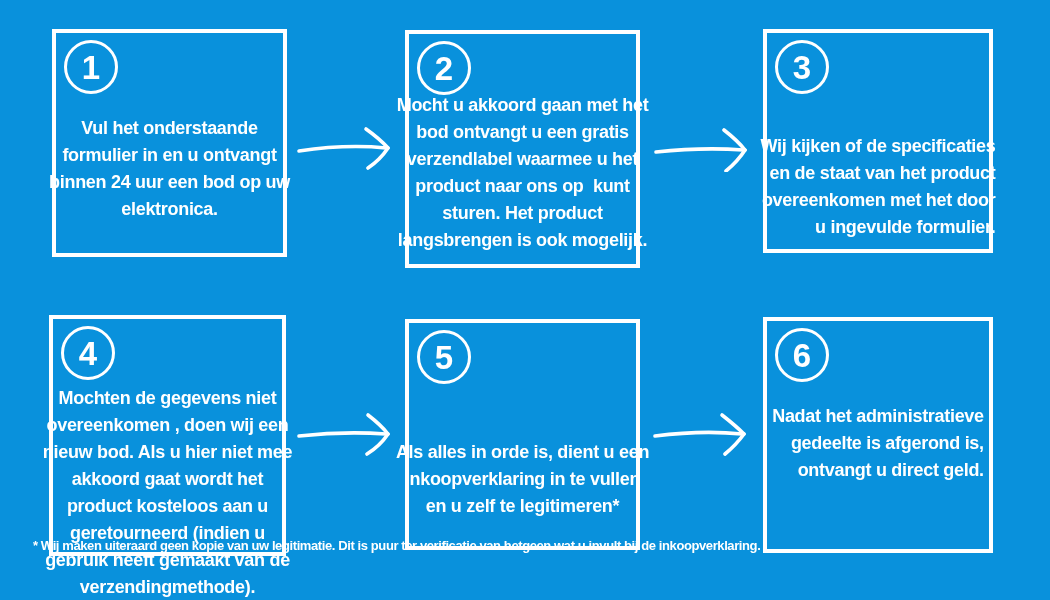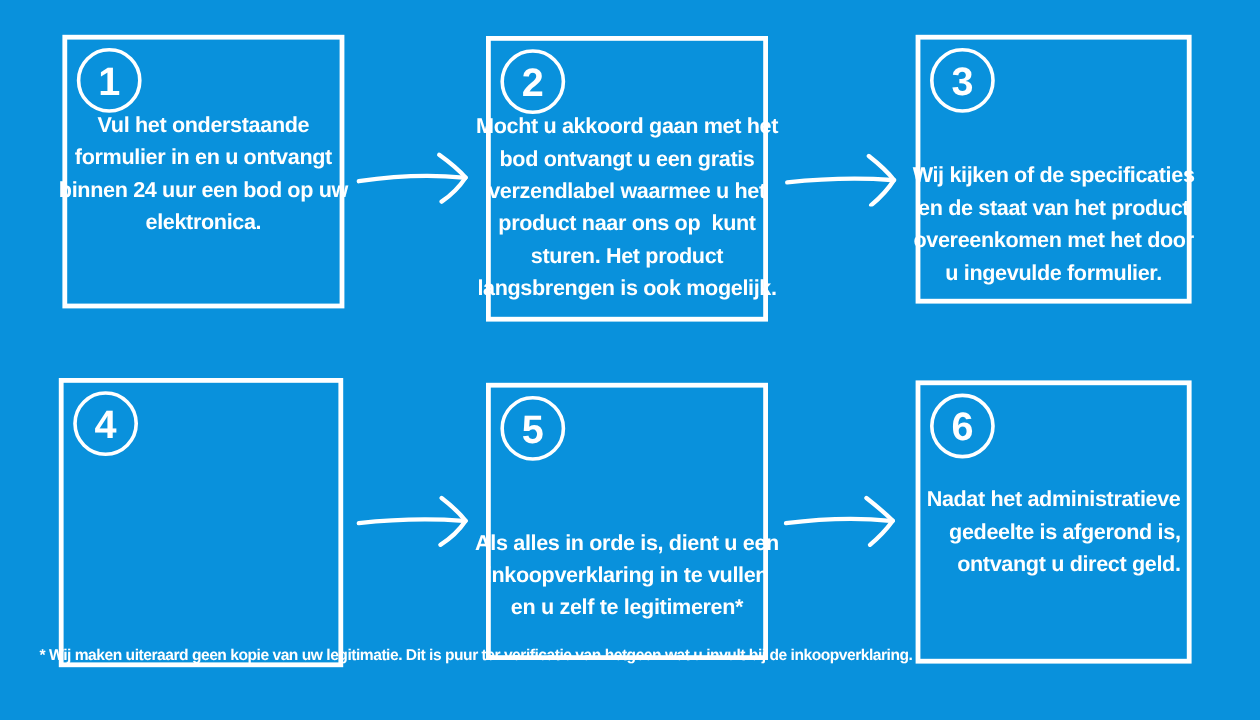--- a/index.html
+++ b/index.html
@@ -46,25 +46,25 @@
     color: #ffffff;
     font-weight: bold;
     font-size: 18px;
     line-height: 1.5;
     text-align: center;
     white-space: pre;
     letter-spacing: -0.3px;
   }
   
   #box1 { left: 52px;  top: 29px;  width: 235px; height: 228px; }
-  #box1 .step-text { margin-top: 58px; }
+  #box1 .step-text { margin-top: 82px; }
   #box2 { left: 405px; top: 30px;  width: 235px; height: 238px; }
   #box2 .step-text { margin-top: 58px; }
   #box3 { left: 763px; top: 29px;  width: 230px; height: 224px; }
-  #box3 .step-text { margin-top: 100px; }
+  #box3 .step-text { margin-top: 100px; text-align: right; }
   #box4 { left: 49px;  top: 315px; width: 237px; height: 241px; }
   #box4 .step-text { margin-top: 66px; }
   #box5 { left: 405px; top: 319px; width: 235px; height: 231px; }
   #box5 .step-text { margin-top: 116px; }
   #box6 { left: 763px; top: 317px; width: 230px; height: 236px; }
   #box6 .step-text { margin-top: 82px; text-align: right; }
 
   .flow-arrow {
     position: absolute;
     width: 104px;
@@ -125,20 +125,28 @@
     <div class="step-text">Wij kijken of de specificaties
 en de staat van het product
 overeenkomen met het door
 u ingevulde formulier.</div>
   </div>
 
   <div class="step-box" id="box4">
     <div class="step-circle">
       <span>4</span>
     </div>
+    <div class="step-text">Mochten de gegevens niet
+overeenkomen , doen wij een
+nieuw bod. Als u hier niet mee
+akkoord gaat wordt het
+product kosteloos aan u
+geretourneerd (indien u
+gebruik heeft gemaakt van de
+verzendingmethode).</div>
   </div>
 
   <div class="step-box" id="box5">
     <div class="step-circle">
       <span>5</span>
     </div>
     <div class="step-text">Als alles in orde is, dient u een
 inkoopverklaring in te vullen
 en u zelf te legitimeren*</div>
   </div>

